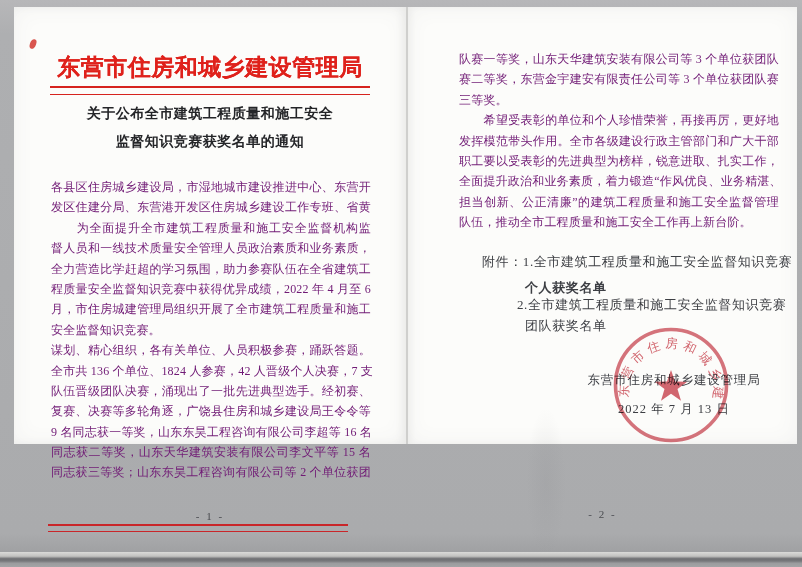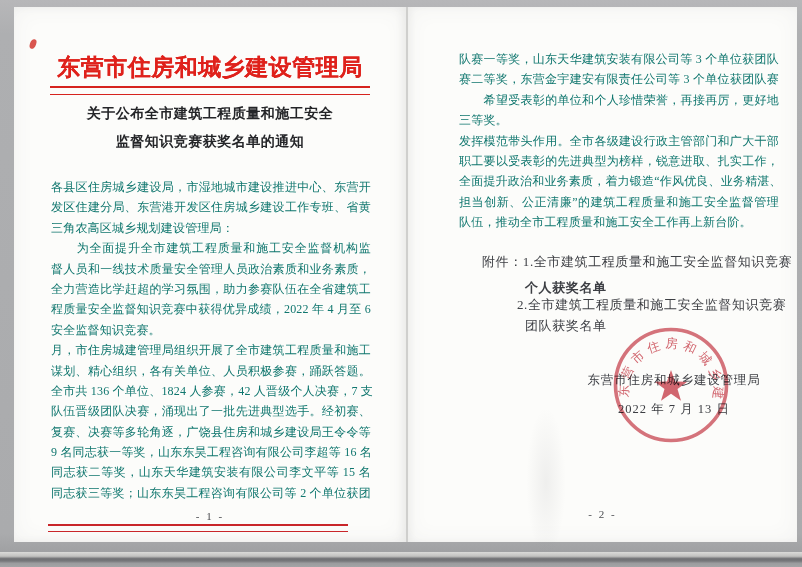--- a/index.html
+++ b/index.html
@@ -2,39 +2,39 @@
 <html><head>
 <meta charset="utf-8">
 <style>
   html,body{margin:0;padding:0;}
   body{
     width:802px;height:567px;position:relative;overflow:hidden;
     background:linear-gradient(180deg,#b7b7b9 0%,#aeafb1 6%,#aaabad 94%,#98999b 100%);
     font-family:"Liberation Serif","DejaVu Serif",serif;
   }
   .page{
-    position:absolute;top:7px;height:535px;background:#fcfcfa;
+    position:absolute;top:7px;height:437px;background:#fcfcfa;
     box-shadow:inset 0 0 22px rgba(90,90,100,0.06);
   }
   #page-1{left:14px;width:392px;border-right:2px solid #cfcfcd;
     box-shadow:inset -4px 0 8px rgba(0,0,0,0.05),inset 0 0 22px rgba(90,90,100,0.06);}
   #page-2{left:408px;width:389px;
     box-shadow:inset 3px 0 6px rgba(0,0,0,0.04),inset 0 0 22px rgba(90,90,100,0.06);}
   .table-strip{position:absolute;left:0;right:0;top:552px;height:15px;
     background:linear-gradient(180deg,#dadad8 0%,#c2c2c0 28%,#6f7073 45%,#77787b 60%,#9b9c9e 75%,#a4a5a7 100%);}
   .red-header{
     position:absolute;top:48px;left:0;width:100%;text-align:center;
     font-size:23px;font-weight:700;color:#df211b;letter-spacing:0.5px;line-height:26px;
     text-shadow:0 0 0.4px #df211b;
   }
   .red-rule{position:absolute;top:79px;left:36px;width:320px;height:6px;
     border-top:2.5px solid #d6231e;border-bottom:1.5px solid #d6231e;}
   .doc-title{position:absolute;top:93px;left:0;width:100%;text-align:center;
     font-size:14px;font-weight:700;color:#242528;line-height:27.5px;letter-spacing:0.5px;}
-  .body-block{position:absolute;font-size:12px;color:#0f766e;}
+  .body-block{position:absolute;font-size:12px;color:#701a75;}
   #page1-body{top:162px;left:37px;width:320px;margin-top:8px;}
   #page2-body{top:42px;left:51px;width:320px;}
   .line{height:20.4px;line-height:20.4px;text-align:justify;text-align-last:justify;
     white-space:nowrap;letter-spacing:0.2px;}
   .line.noj{text-align-last:left;}
   .attach-line{position:absolute;font-size:13px;color:#3c3e43;white-space:nowrap;letter-spacing:0.6px;}
   .sig-block{position:absolute;left:106px;top:365px;width:320px;text-align:center;
     font-size:12.5px;color:#3c3e43;letter-spacing:0.8px;}
   .sig-block .sig-date{margin-top:12px;letter-spacing:1px;}
   .page-num{position:absolute;left:0;width:100%;text-align:center;
@@ -57,46 +57,45 @@
   <div class="red-speck"></div>
   <div class="red-header">东营市住房和城乡建设管理局</div>
   <div class="red-rule"></div>
   <div class="doc-title">
     <div>关于公布全市建筑工程质量和施工安全</div>
     <div>监督知识竞赛获奖名单的通知</div>
   </div>
   <div class="body-block" id="page1-body">
     <div class="line">各县区住房城乡建设局，市湿地城市建设推进中心、东营开</div>
     <div class="line">发区住建分局、东营港开发区住房城乡建设工作专班、省黄</div>
-    <div class="line noj">三角农高区城乡规划建设管理局：</div>
     <div class="line">　　为全面提升全市建筑工程质量和施工安全监督机构监</div>
     <div class="line">督人员和一线技术质量安全管理人员政治素质和业务素质，</div>
     <div class="line">全力营造比学赶超的学习氛围，助力参赛队伍在全省建筑工</div>
     <div class="line">程质量安全监督知识竞赛中获得优异成绩，2022 年 4 月至 6</div>
+    <div class="line">月，市住房城建管理局组织开展了全市建筑工程质量和施工</div>
     <div class="line noj">安全监督知识竞赛。</div>
-    <div class="line">月，市住房城建管理局组织开展了全市建筑工程质量和施工</div>
     <div class="line">谋划、精心组织，各有关单位、人员积极参赛，踊跃答题。</div>
     <div class="line">全市共 136 个单位、1824 人参赛，42 人晋级个人决赛，7 支</div>
     <div class="line">队伍晋级团队决赛，涌现出了一批先进典型选手。经初赛、</div>
     <div class="line">复赛、决赛等多轮角逐，广饶县住房和城乡建设局王令令等</div>
     <div class="line">9 名同志获一等奖，山东东昊工程咨询有限公司李超等 16 名</div>
     <div class="line">同志获二等奖，山东天华建筑安装有限公司李文平等 15 名</div>
     <div class="line">同志获三等奖；山东东昊工程咨询有限公司等 2 个单位获团</div>
   </div>
   <div class="page-num">- 1 -</div>
   <div class="footer-red-rule"></div>
 </div>
 
 <div class="page" id="page-2">
   <div class="crease"></div>
   <div class="body-block" id="page2-body">
     <div class="line">队赛一等奖，山东天华建筑安装有限公司等 3 个单位获团队</div>
     <div class="line">赛二等奖，东营金宇建安有限责任公司等 3 个单位获团队赛</div>
+    <div class="line noj">三等奖。</div>
     <div class="line">　　希望受表彰的单位和个人珍惜荣誉，再接再厉，更好地</div>
-    <div class="line noj">三等奖。</div>
     <div class="line">发挥模范带头作用。全市各级建设行政主管部门和广大干部</div>
     <div class="line">职工要以受表彰的先进典型为榜样，锐意进取、扎实工作，</div>
     <div class="line">全面提升政治和业务素质，着力锻造“作风优良、业务精湛、</div>
     <div class="line">担当创新、公正清廉”的建筑工程质量和施工安全监督管理</div>
     <div class="line noj">队伍，推动全市工程质量和施工安全工作再上新台阶。</div>
   </div>
   <div class="attach-line" style="left:74px;top:246px;">附件：1.全市建筑工程质量和施工安全监督知识竞赛</div>
   <div class="attach-line" style="left:117px;top:272px;font-weight:bold;">个人获奖名单</div>
   <div class="attach-line" style="left:109px;top:289px;">2.全市建筑工程质量和施工安全监督知识竞赛</div>
   <div class="attach-line" style="left:117px;top:310px;">团队获奖名单</div>

